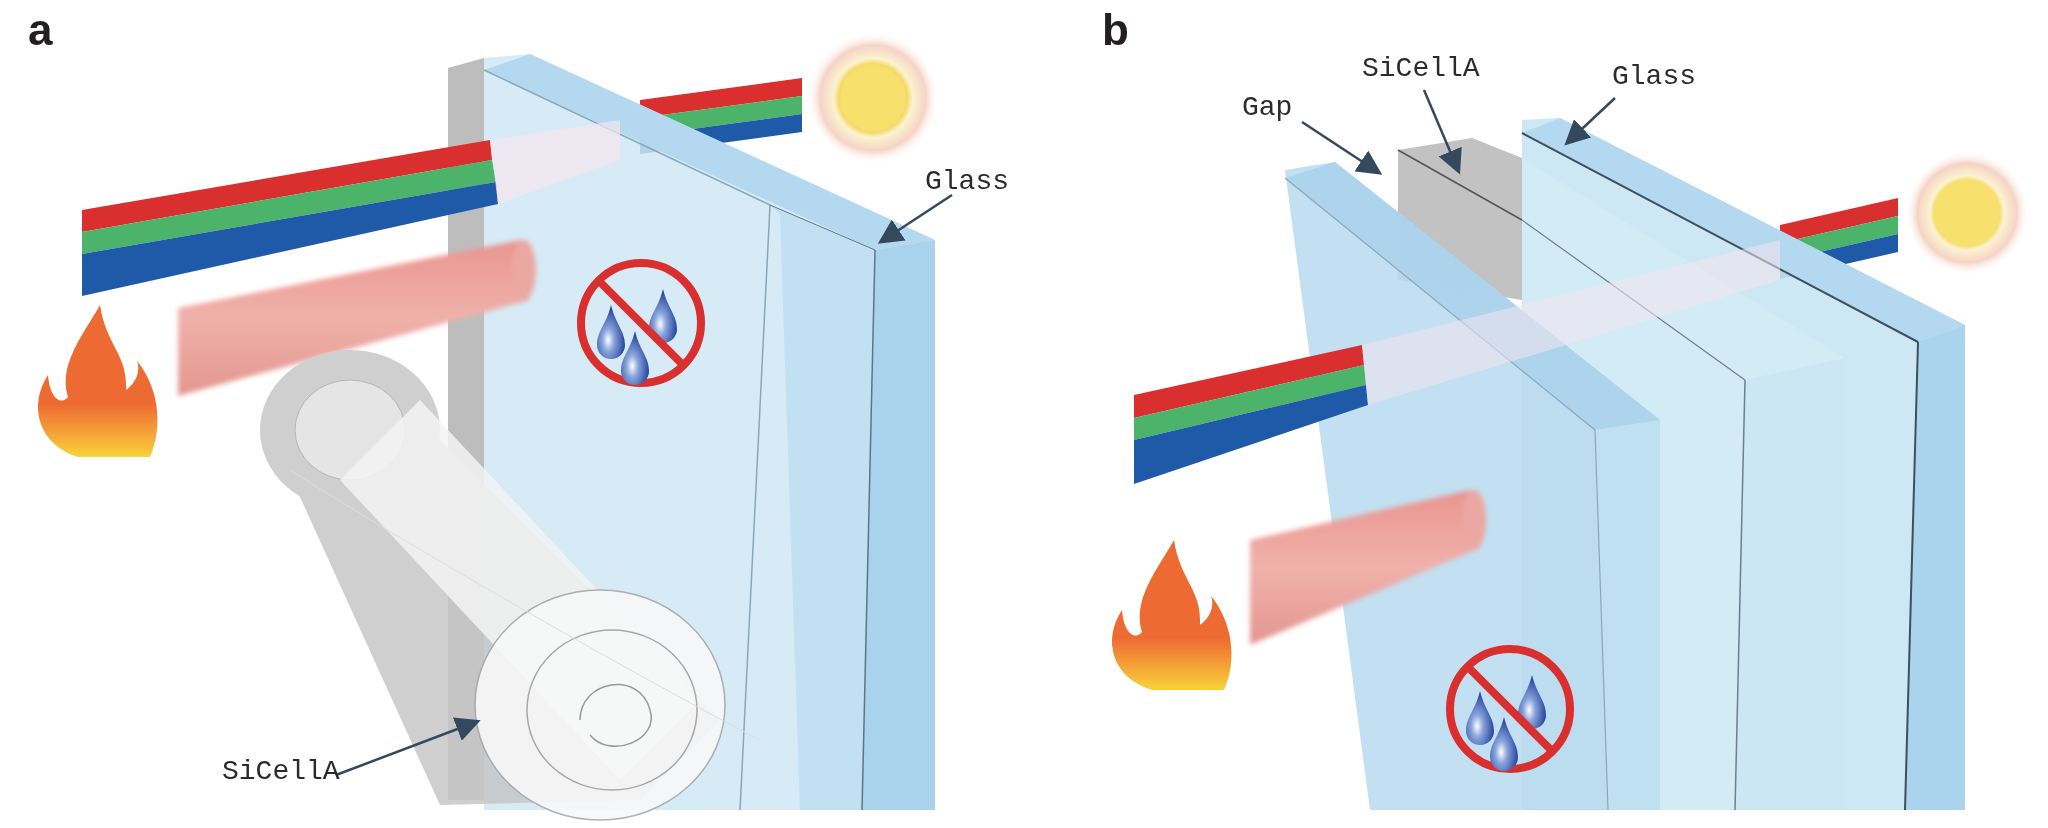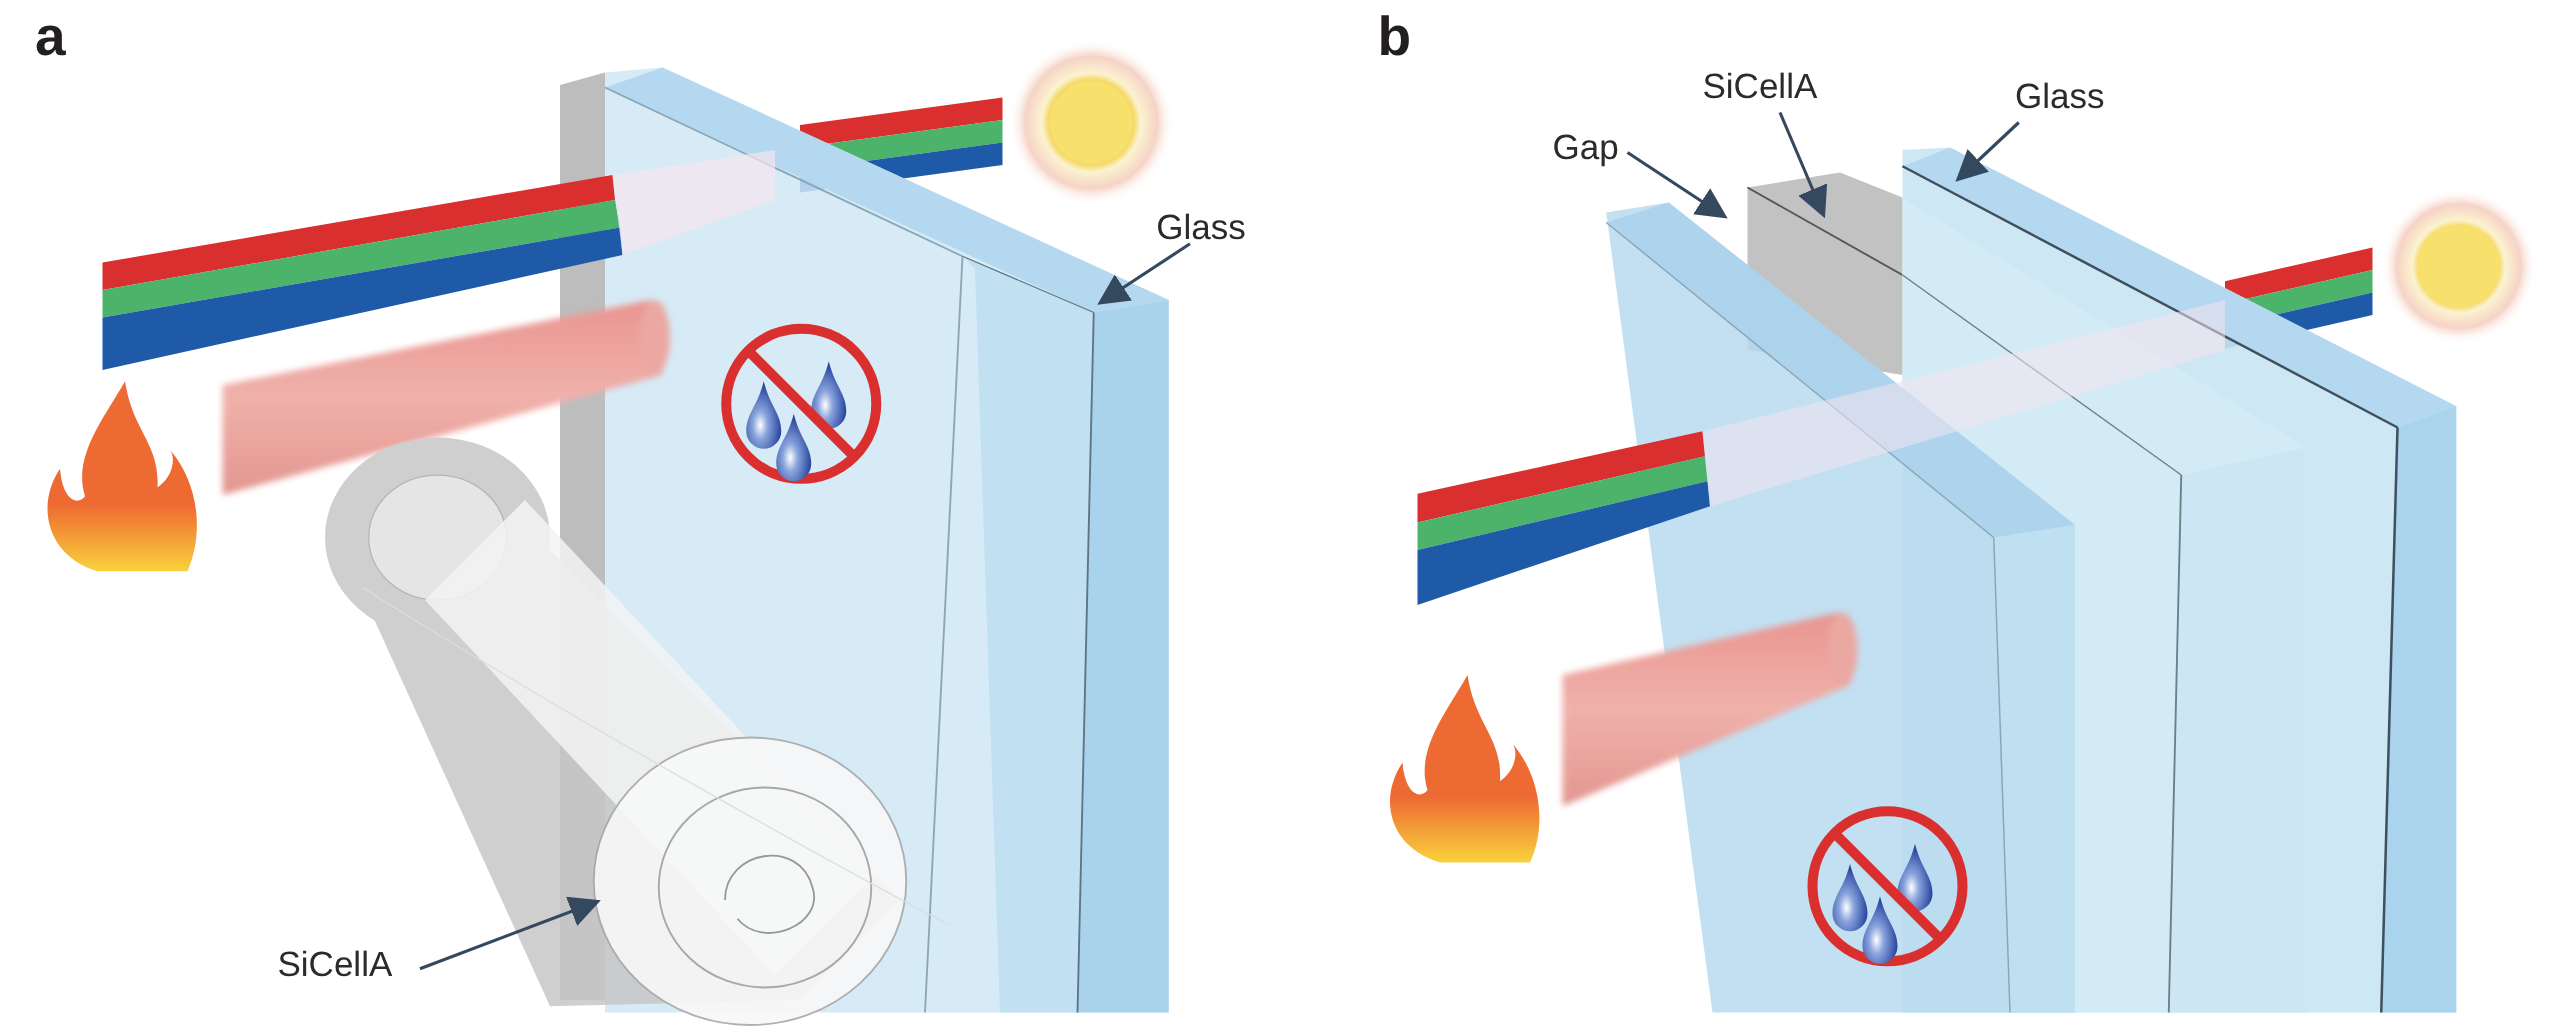--- a/index.html
+++ b/index.html
@@ -1,19 +1,19 @@
 <!DOCTYPE html>
 <html><head>
 <meta charset="utf-8">
 <style>
   html,body{margin:0;padding:0;background:#ffffff;}
   body{width:2048px;height:828px;overflow:hidden;position:relative;font-family:"Liberation Sans",sans-serif;}
   #stage{position:absolute;left:0;top:0;width:2048px;height:828px;}
   .panel-letter{position:absolute;font-family:"Liberation Sans",sans-serif;font-weight:bold;font-size:44px;color:#231f20;line-height:1;}
-  .lbl{position:absolute;font-family:Liberation Sans, sans-serif;font-size:28px;color:#2b2b2b;line-height:1;white-space:nowrap;}
+  .lbl{position:absolute;font-family:Liberation Mono, monospace;font-size:28px;color:#2b2b2b;line-height:1;white-space:nowrap;}
 </style>
 </head>
 <body>
 
 <svg id="stage" width="2048" height="828" viewBox="0 0 2048 828" xmlns="http://www.w3.org/2000/svg">
   <defs>
     <radialGradient id="sunGlow" cx="50%" cy="50%" r="50%">
       <stop offset="0%" stop-color="#f9ec7a"></stop>
       <stop offset="52%" stop-color="#f6d96a"></stop>
       <stop offset="60%" stop-color="#fbf3d0"></stop>
@@ -173,15 +173,15 @@
     <line x1="1615" y1="98" x2="1568" y2="142" stroke="#34495e" stroke-width="2.5" marker-end="url(#arrow)"></line>
   </g>
 </svg>
 
 <div class="panel-letter" style="left:28px;top:8px;">a</div>
 <div class="panel-letter" style="left:1102px;top:8px;">b</div>
 
 <div class="lbl" style="left:925px;top:168px;">Glass</div>
 <div class="lbl" style="left:222px;top:758px;">SiCellA</div>
 
-<div class="lbl" style="left:1242px;top:94px;margin-top:10px;">Gap</div>
+<div class="lbl" style="left:1242px;top:94px;">Gap</div>
 <div class="lbl" style="left:1362px;top:55px;">SiCellA</div>
 <div class="lbl" style="left:1612px;top:63px;">Glass</div>
 
 </body></html>

